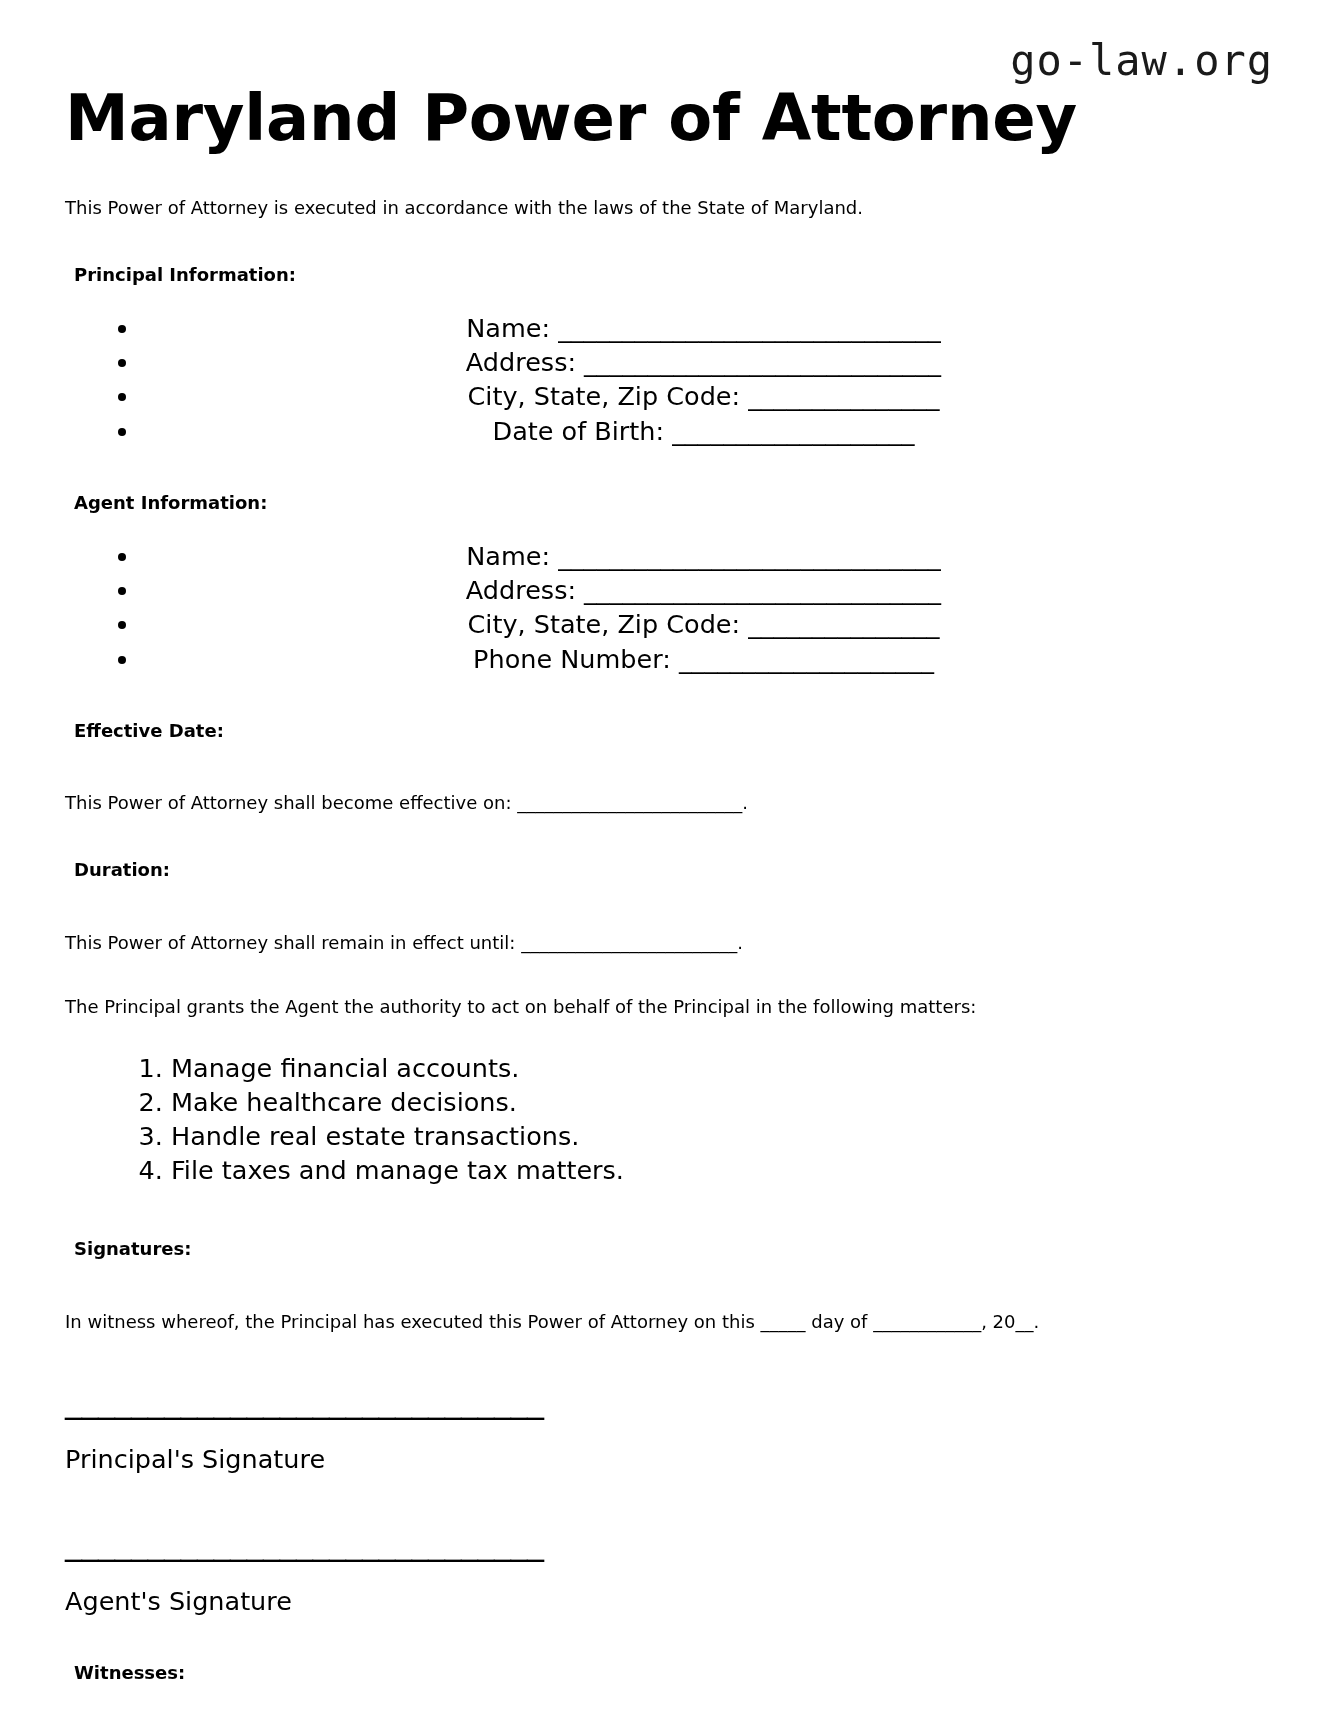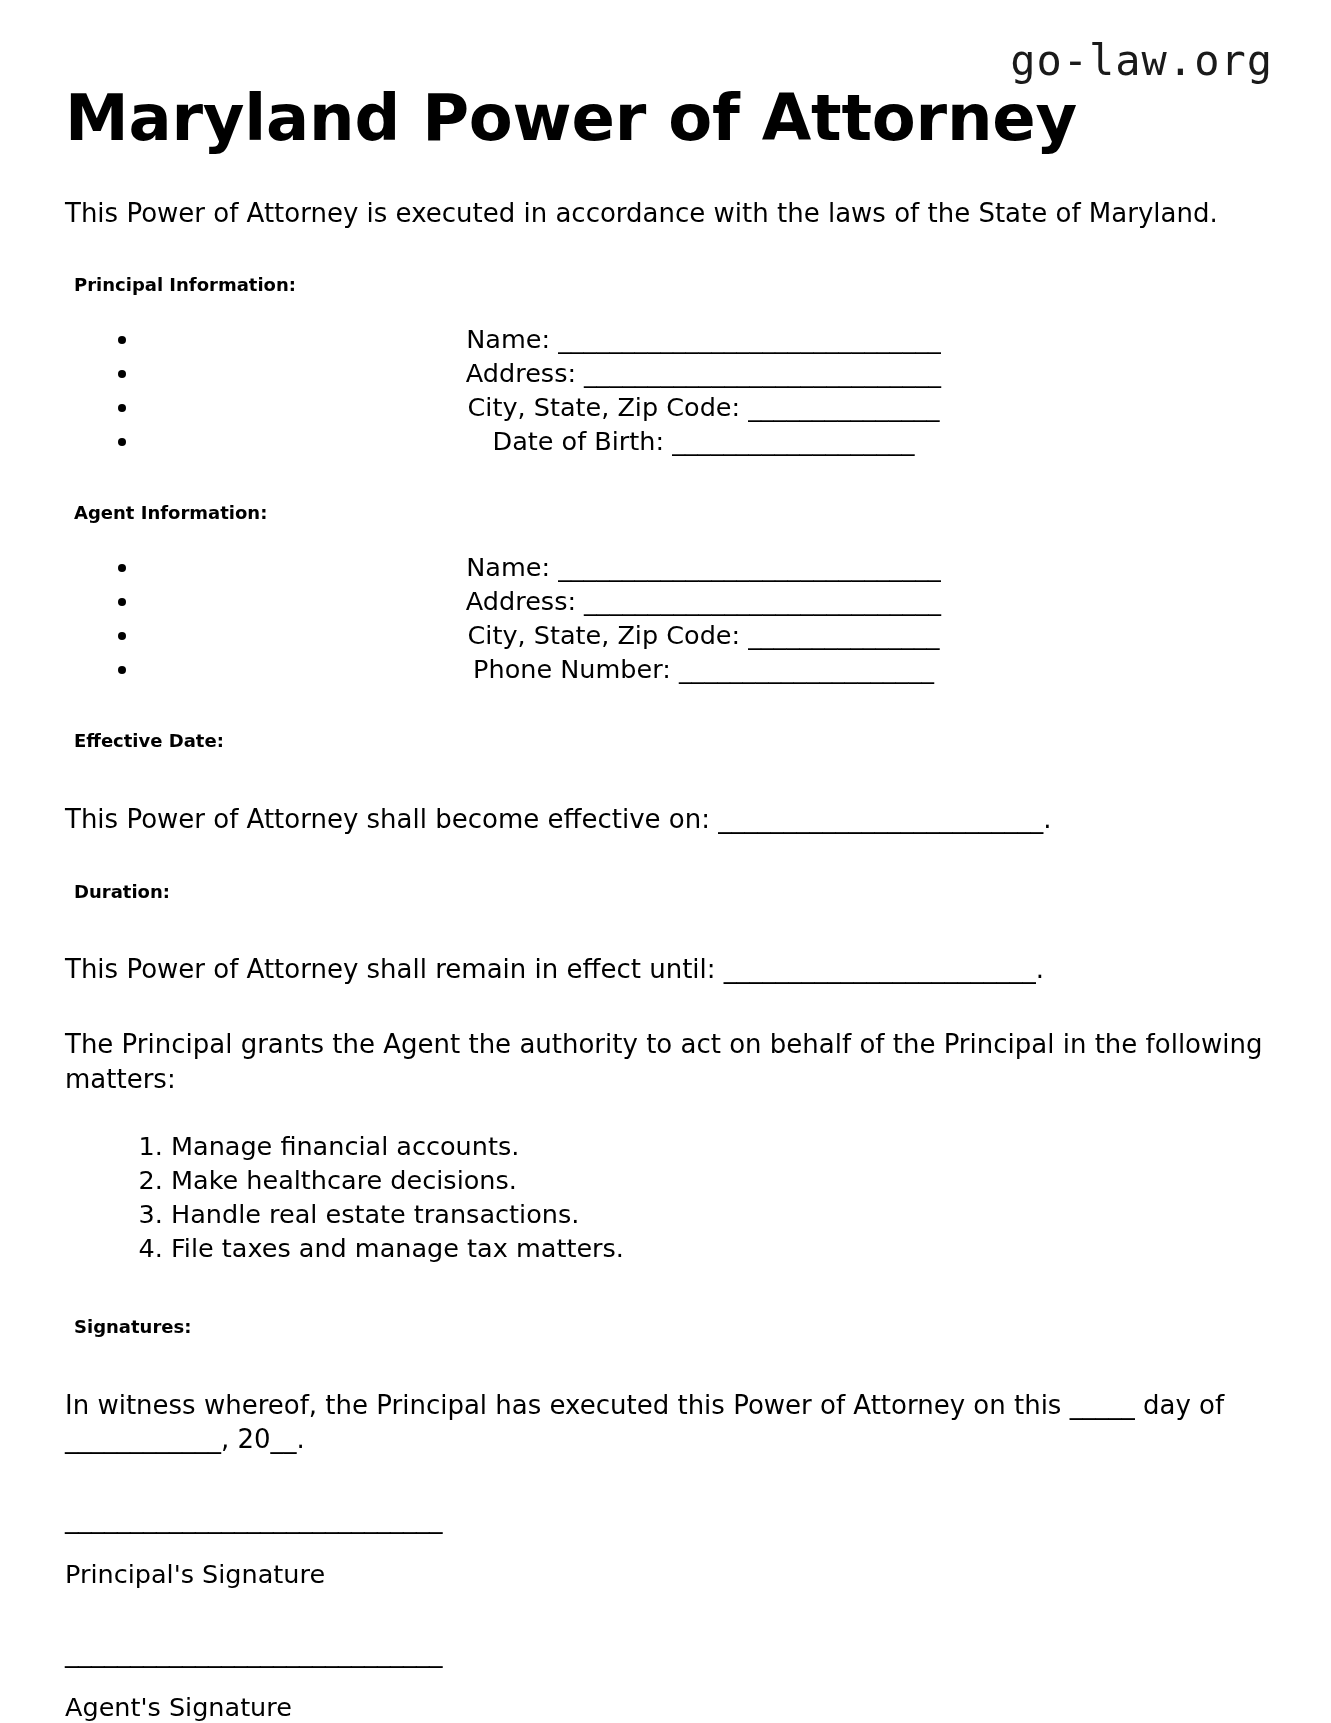--- a/index.html
+++ b/index.html
@@ -38,21 +38,21 @@
     padding-top: 82px;
     font-size: 64px;
     font-weight: bold;
     letter-spacing: -0.2px;
     line-height: 1.15;
     font-family: "DejaVu Sans", sans-serif;
   }
   p.body-text {
     margin: 0;
     padding-top: 40px;
-    font-size: 26px;
+    font-size: 18px;
     line-height: 1.34;
     font-weight: normal;
   }
   h2.section-head {
     margin: 9px;
     padding-top: 34px;
     font-size: 18px;
     font-weight: bold;
     line-height: 1.3;
   }
@@ -80,21 +80,21 @@
   }
   ol.authority-list li {
     margin: 0;
     padding: 0;
     white-space: nowrap;
   }
   .blank { white-space: pre; }
   .sig-rule {
     margin: 0;
     padding-top: 46px;
-    font-size: 27px;
+    font-size: 34px;
     line-height: 1.2;
     letter-spacing: -0.5px;
   }
   .sig-label {
     margin: 0;
     padding-top: 22px;
     font-size: 25.5px;
     line-height: 1.3;
   }
 </style>

